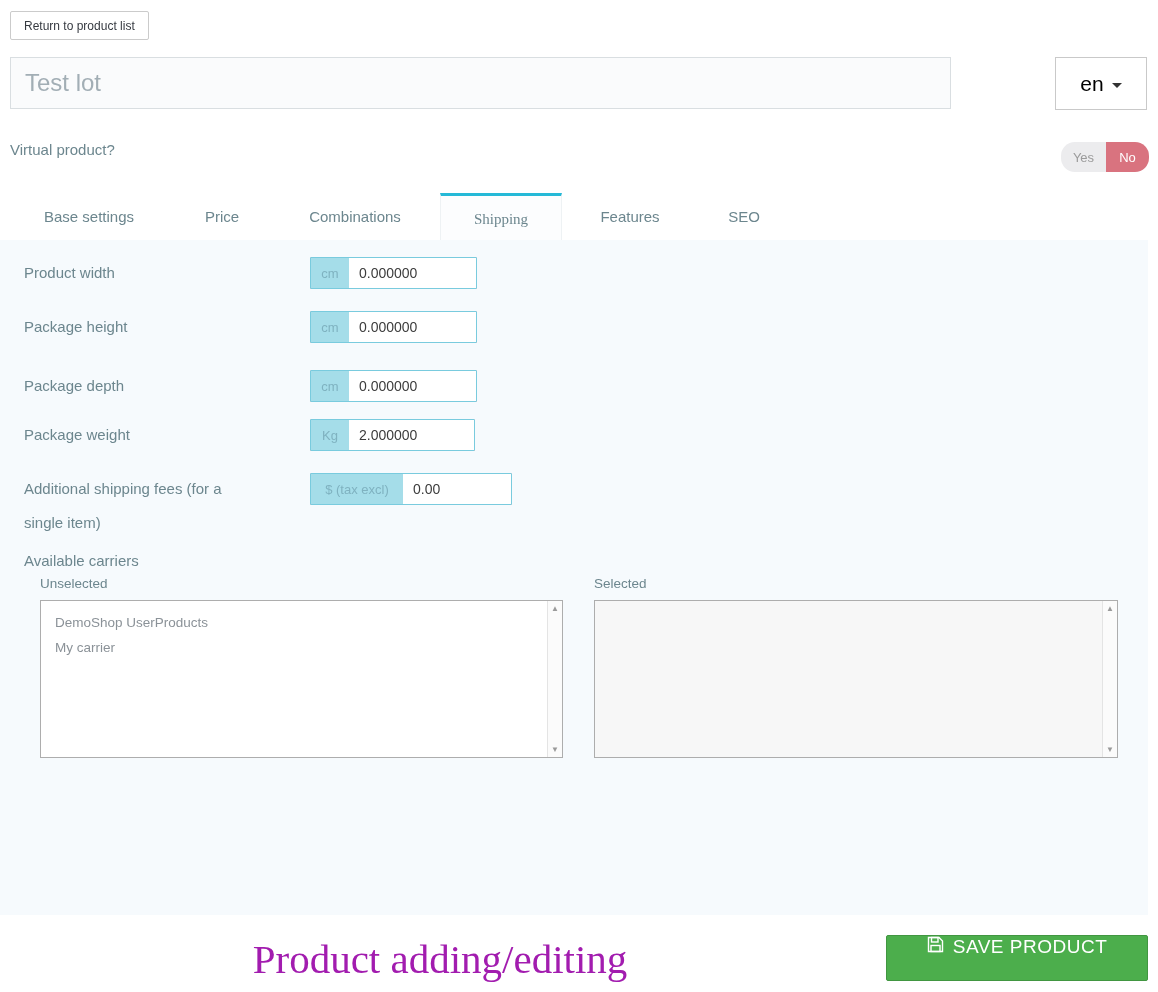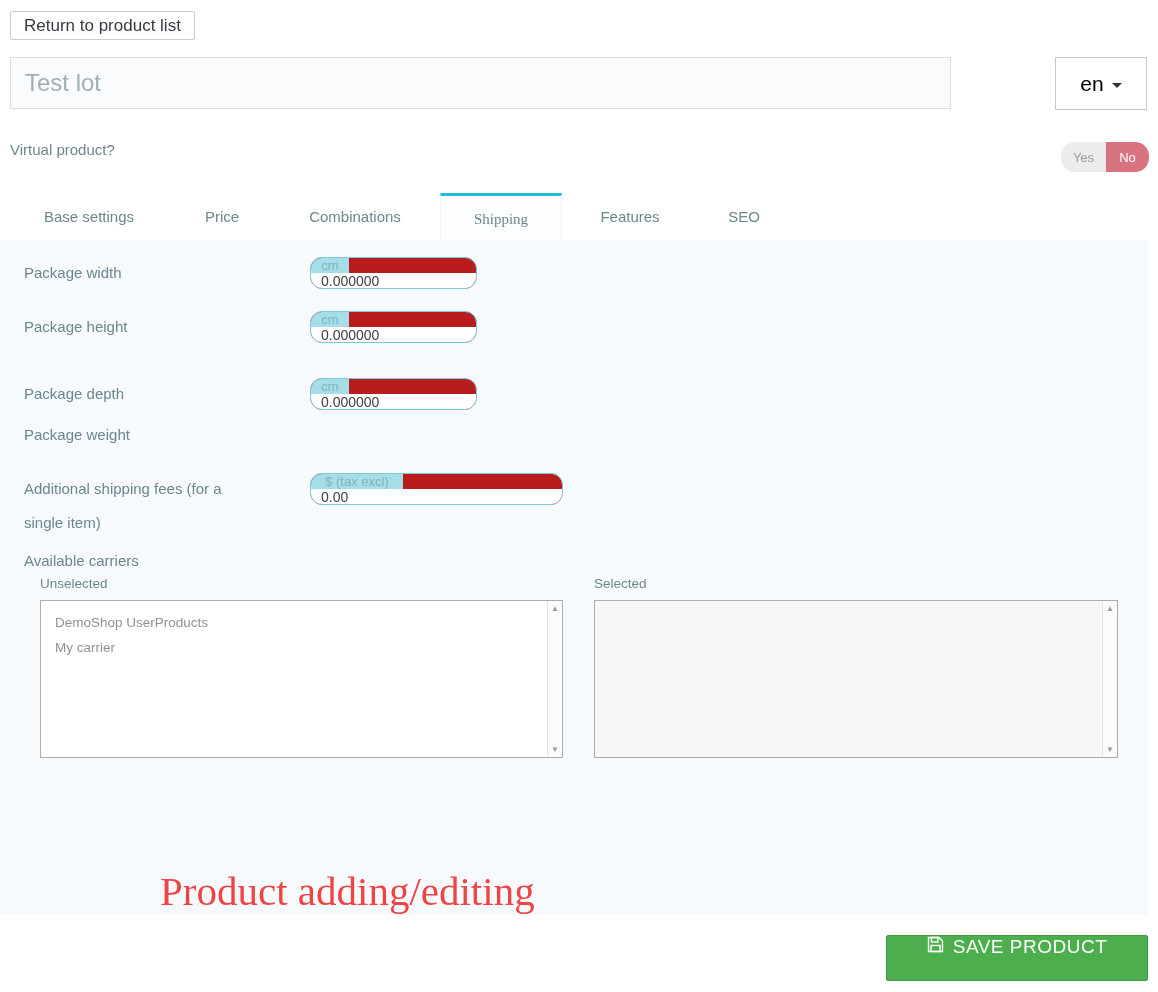--- a/index.html
+++ b/index.html
@@ -7,21 +7,21 @@
   body {
     width:1158px; height:992px; position:relative; overflow:hidden;
     font-family:"Liberation Sans", sans-serif;
   }
   .abs { position:absolute; }
 
   
   .return-btn {
     left:10px; top:11px; height:29px; padding:0 13px;
     background:#ffffff; border:1px solid #cbcbcb; border-radius:2px;
-    font-size:17px; color:#363a41; display:flex; align-items:center; cursor:pointer;
+    font-size:12px; color:#363a41; display:flex; align-items:center; cursor:pointer;
   }
   .name-input {
     left:10px; top:57px; width:941px; height:52px;
     background:#fafbfc; border:1px solid #d9dee1;
     font-size:24px; color:#a2aeb5; padding:0 14px;
     font-family:"Liberation Sans", sans-serif; outline:none;
   }
   .lang-box {
     left:1055px; top:57px; width:92px; height:53px;
     background:#ffffff; border:1px solid #c9c9c9;
@@ -67,35 +67,35 @@
   }
 
   
   .panel { left:0; top:240px; width:1148px; height:675px; background:#f6fafd; }
   .field-row { position:absolute; left:24px; display:flex; align-items:flex-start; }
   .field-label {
     width:240px; font-size:15px; color:#6c868e; line-height:34px; margin-top:-1px;
   }
   .field-gap { width:46px; }
   .input-group {
-    display:flex; height:32px; border:1px solid #79cbde; border-radius:12px;
-    overflow:hidden; background:#b91c1c;flex-direction:column;
-  }
-  .g-small { width:167px; } .g-weight { width:165px; } .g-fees { width:253px; }
+    display:flex; height:32px; border:1px solid #79cbde; border-radius:1px;
+    overflow:hidden; background:#b91c1c;
+  }
+  .g-small { width:167px; } .g-weight { width:165px; } .g-fees { width:202px; }
   .addon {
     background:#a5dde9; color:#7fb2c0; font-size:13px;
     display:flex; align-items:center; justify-content:center; flex:0 0 auto;
   }
   .a-unit { width:38px; } .a-fees { width:92px; }
   .field-input {
     flex:1 1 auto; min-width:0; border:none; outline:none;
     font-size:14px; color:#3c3c3c; padding:0 10px;
     font-family:"Liberation Sans", sans-serif; background:#ffffff;
   }
-  .row0 { top:17px; } .row1 { top:71px; } .row2 { top:138px; }
+  .row0 { top:17px; } .row1 { top:71px; } .row2 { top:130px; }
   .row3 { top:179px; } .row4 { top:233px; }
 
   
   .carriers-label { left:24px; top:312px; font-size:15px; color:#6c868e; }
   .sub-label { font-size:13.5px; color:#6c868e; }
   .unsel-label { left:40px; top:336px; } .sel-label { left:594px; top:336px; }
   .list-box {
     top:360px; height:158px; border:1px solid #adadad; display:flex;
   }
   .unsel-box { left:40px; width:523px; background:#ffffff; }
@@ -103,22 +103,22 @@
   .list-items { flex:1 1 auto; padding:9px 0 0 14px; }
   .list-item { font-size:13.5px; color:#8b9298; line-height:25px; cursor:pointer; }
   .scrollbar {
     flex:0 0 15px; background:#fbfbfb; border-left:1px solid #e4e4e4;
     display:flex; flex-direction:column; justify-content:space-between;
     align-items:center; padding:3px 0; color:#9a9a9a; font-size:8px;
   }
 
   
   .watermark {
-    left:160px; top:867px; width:560px; 
-    font-family:"Liberation Serif", serif; font-size:41px; color:#ef4444;
+    left:160px; top:935px; width:560px; text-align:center;
+    font-family:"Liberation Serif", serif; font-size:41px; color:#a21caf;
   }
   .save-btn {
     left:886px; top:935px; width:262px; height:46px;
     background:#4cae4c; border:1px solid #419641; border-radius:2px;
     display:flex; align-items:flex-start; justify-content:center; gap:9px;
     font-size:19px; color:#ffffff; letter-spacing:0.5px; cursor:pointer;
   }
 </style>
 </head>
 <body>
@@ -144,21 +144,21 @@
   <div class="tab t1">Price</div>
   <div class="tab t2">Combinations</div>
   <div class="tab t3 active">Shipping</div>
   <div class="tab t4">Features</div>
   <div class="tab t5">SEO</div>
 </div>
 
 <div class="abs panel">
 
   <div class="field-row row0">
-    <div class="field-label">Package width</div>
+    <div class="field-label">Product width</div>
     <div class="field-gap"></div>
     <div class="input-group g-small">
       <span class="addon a-unit">cm</span>
       <input class="field-input" type="text" value="0.000000" style="">
     </div>
   </div>
 
   <div class="field-row row1">
     <div class="field-label">Package height</div>
     <div class="field-gap"></div>
@@ -173,20 +173,24 @@
     <div class="field-gap"></div>
     <div class="input-group g-small">
       <span class="addon a-unit">cm</span>
       <input class="field-input" type="text" value="0.000000" style="">
     </div>
   </div>
 
   <div class="field-row row3">
     <div class="field-label">Package weight</div>
     <div class="field-gap"></div>
+    <div class="input-group g-weight">
+      <span class="addon a-unit">Kg</span>
+      <input class="field-input" type="text" value="2.000000" style="">
+    </div>
   </div>
 
   <div class="field-row row4">
     <div class="field-label">Additional shipping fees (for a single item)</div>
     <div class="field-gap"></div>
     <div class="input-group g-fees">
       <span class="addon a-fees">$ (tax excl)</span>
       <input class="field-input" type="text" value="0.00" style="">
     </div>
   </div>

